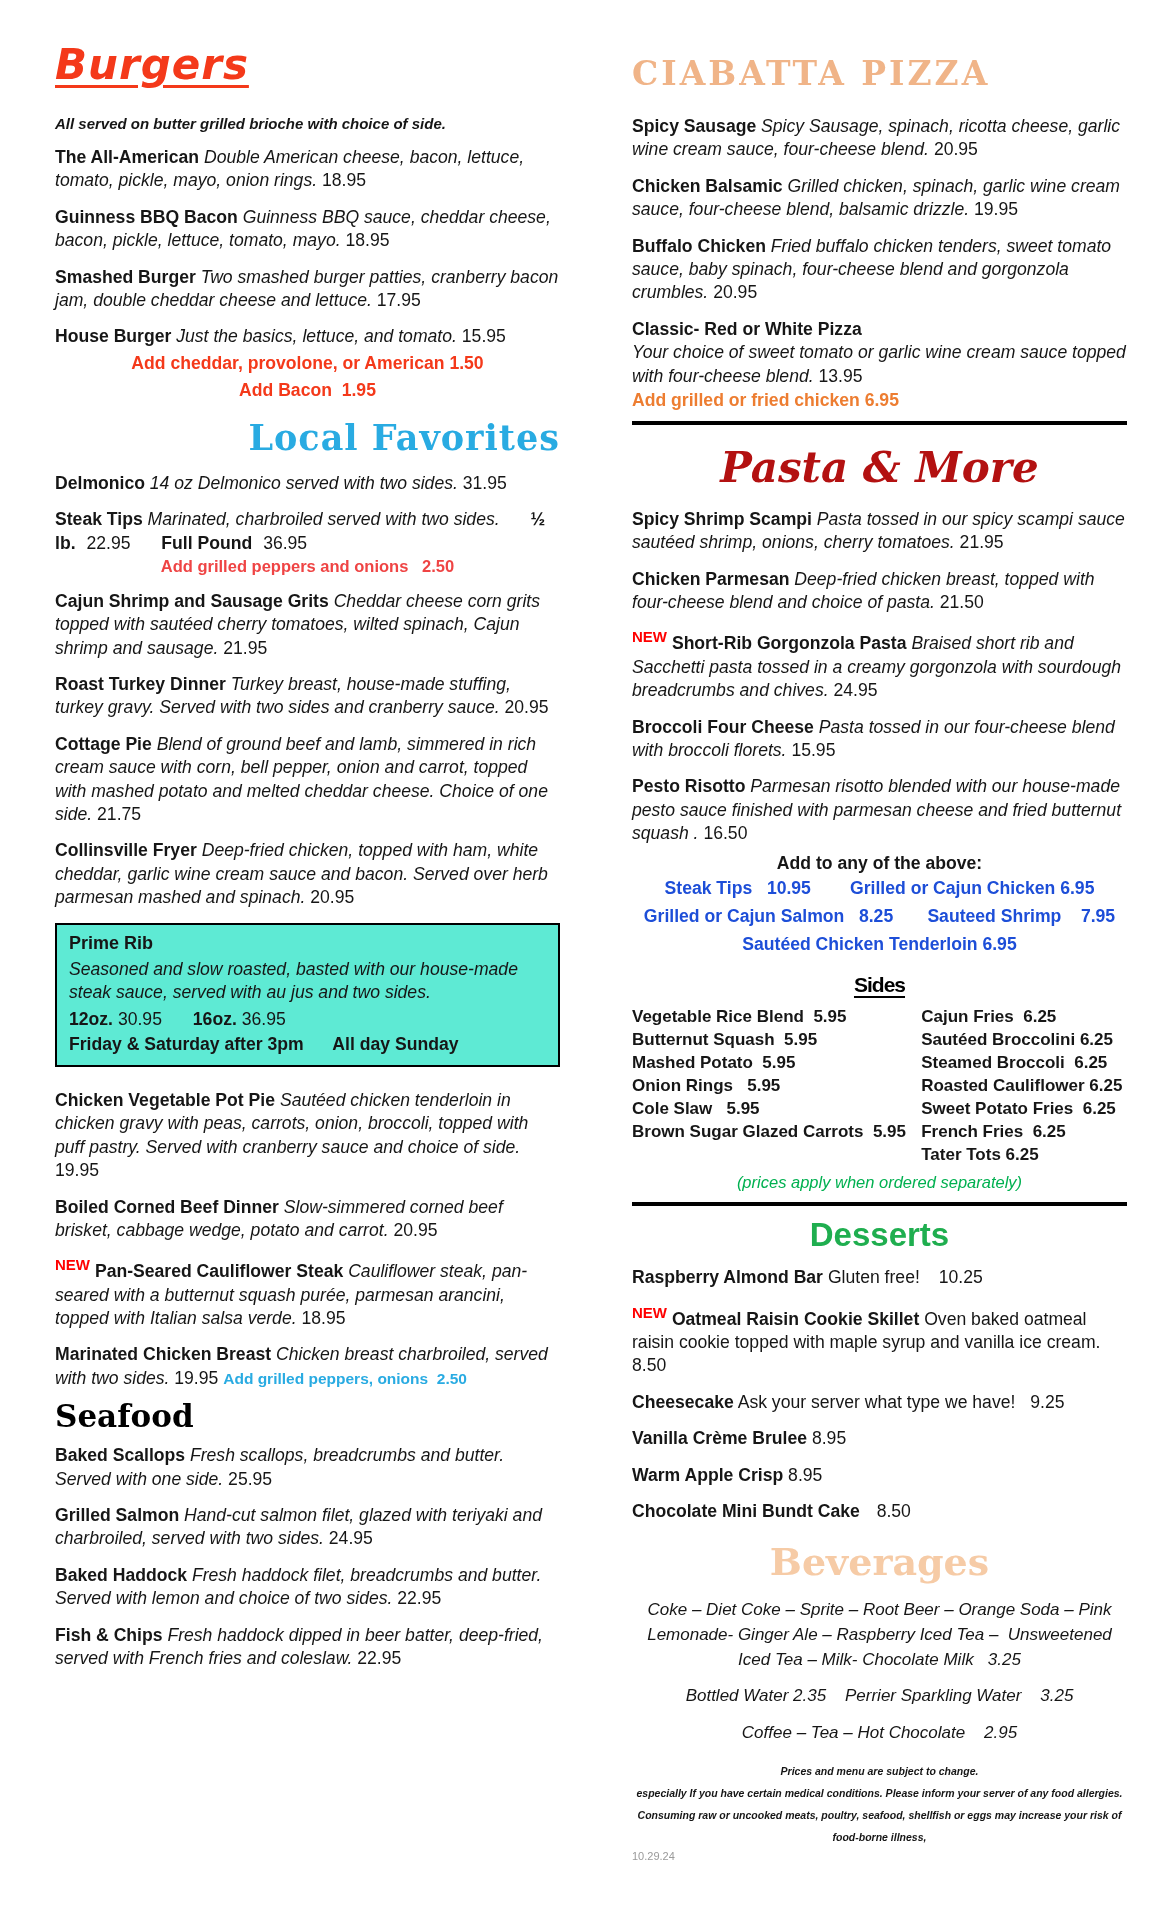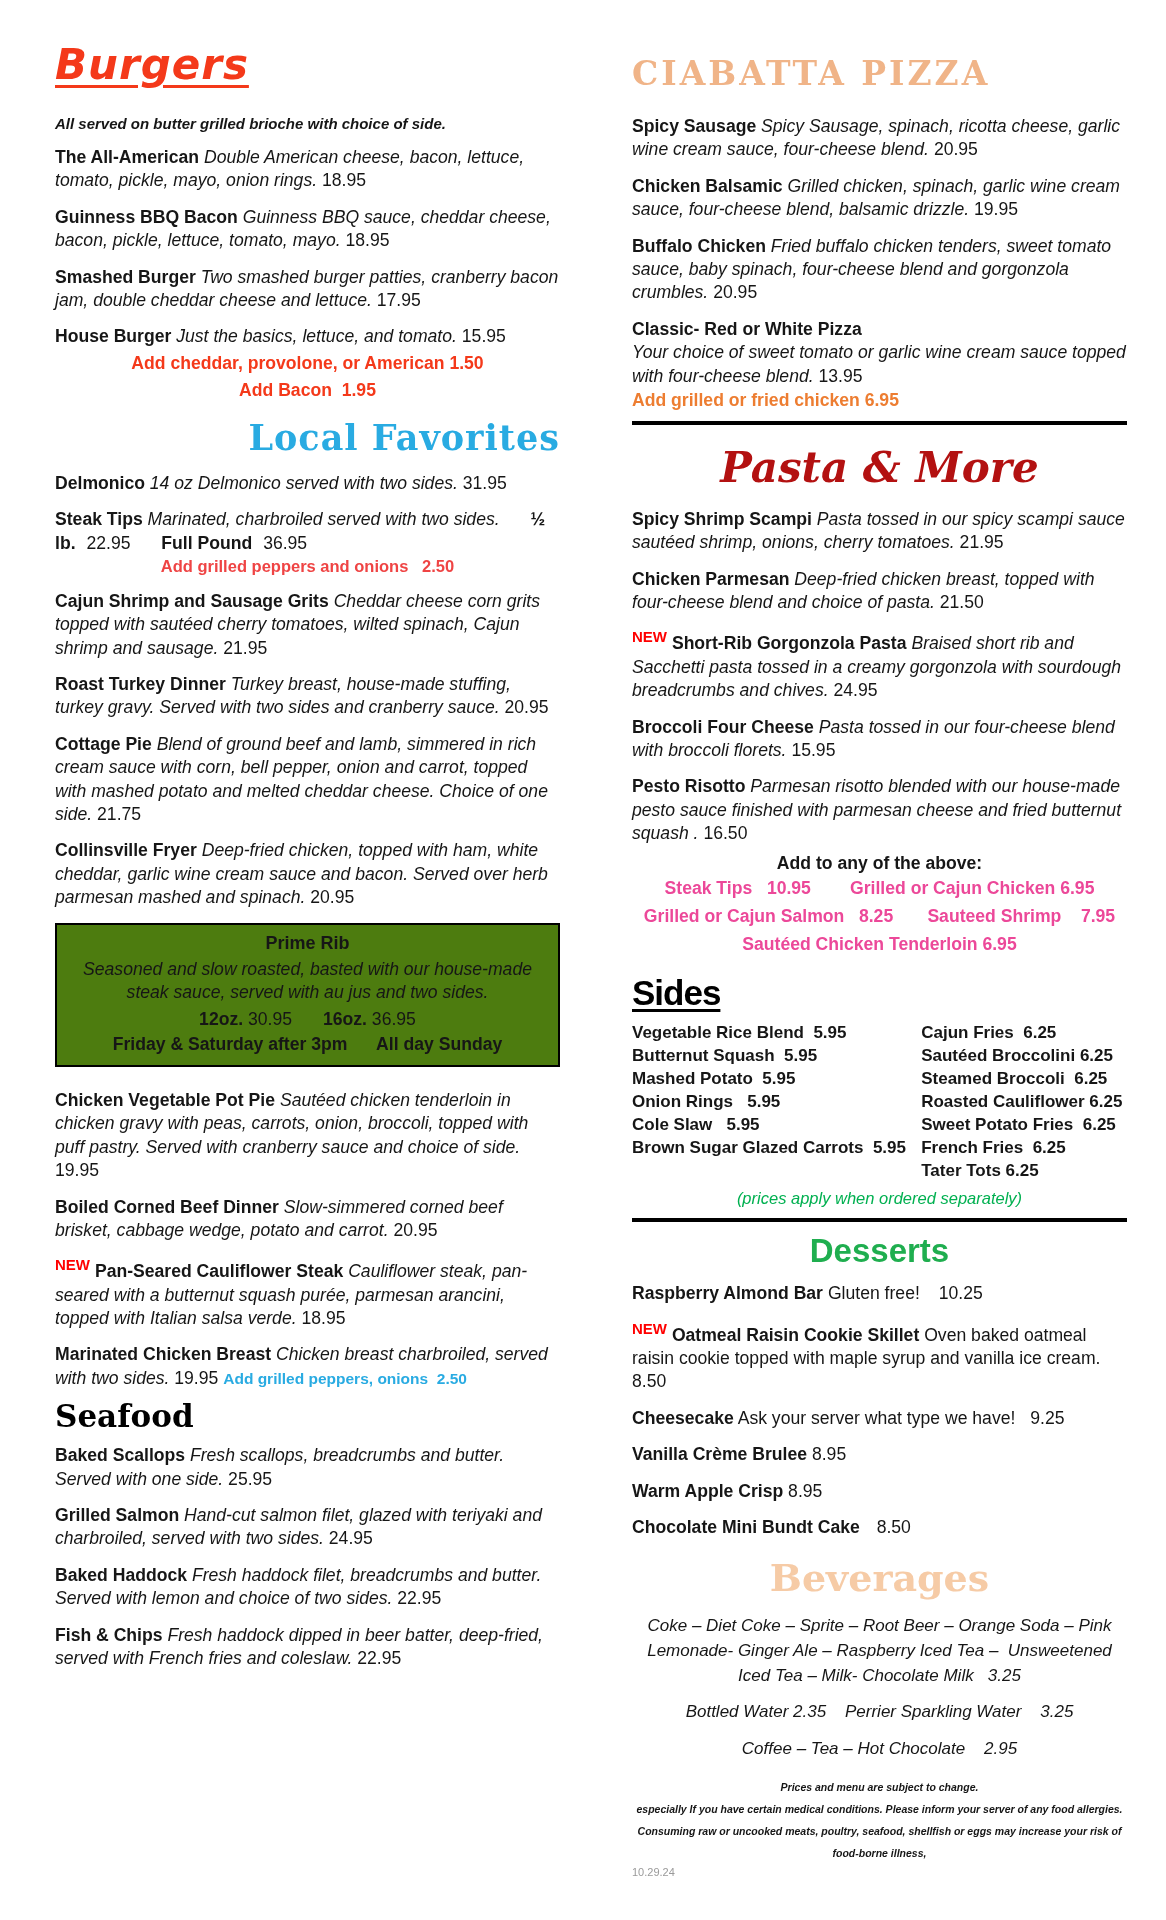--- a/index.html
+++ b/index.html
@@ -13,21 +13,21 @@
     color:#f4391a;text-decoration:underline;text-decoration-thickness:3px;text-underline-offset:6px;
     margin:0 0 26px 0;letter-spacing:1px;}
   .h-ciabatta{font-family:"DejaVu Serif",serif;font-weight:bold;font-size:33px;color:#f0b488;
     letter-spacing:3px;margin:14px 0 22px 0;}
   .h-favorites{font-family:"DejaVu Serif",serif;font-weight:bold;font-size:35px;color:#29abe2;
     text-align:right;margin:16px 0 14px 0;letter-spacing:1px;}
   .h-seafood{font-family:"DejaVu Serif",serif;font-weight:bold;font-size:31px;color:#000;
     margin:6px 0 10px 0;}
   .h-pasta{font-family:"DejaVu Serif",serif;font-style:italic;font-weight:bold;font-size:42px;color:#b31111;
     text-align:center;margin:18px 0 16px 0;}
-  .h-sides{font-size:35px;font-weight:bold;color:#000;margin:18px 0 10px 0;
+  .h-sides{font-size:21px;font-weight:bold;color:#000;text-align:center;margin:18px 0 10px 0;
     letter-spacing:-1px;}
   .h-sides span{text-decoration:underline;text-underline-offset:4px;}
   .h-desserts{font-size:33px;font-weight:bold;color:#1fae4f;text-align:center;margin:10px 0 12px 0;}
   .h-beverages{font-family:"DejaVu Serif",serif;font-size:38px;font-weight:bold;color:#f6cba6;
     text-align:center;margin:16px 0 14px 0;}
 
   .note{font-size:15px;font-weight:bold;font-style:italic;margin:0 0 14px 0;}
   .item{font-size:17.6px;line-height:1.33;margin:0 0 13px 0;}
   .nm{font-weight:bold;}
   .ds{font-style:italic;}
@@ -37,26 +37,26 @@
   .b{font-weight:bold;}
   .new{color:#f00;font-weight:bold;font-size:15px;vertical-align:super;letter-spacing:0;}
   .sz{margin-left:26px;}
   .szp{margin-left:6px;}
 
   .add-red{color:#f4391a;font-weight:bold;font-size:17.6px;text-align:center;margin:0 0 6px 0;white-space:pre-wrap;}
   .add-blue-line{color:#ef4444;font-weight:bold;font-size:16.5px;text-align:center;margin:-4px 0 14px 0;white-space:pre-wrap;}
   .add-blue-inline{color:#29abe2;font-weight:bold;font-size:15.5px;white-space:pre-wrap;}
   .add-orange{color:#ed7d31;font-weight:bold;font-size:17.6px;margin:2px 0 8px 0;}
   .add-center-b{font-weight:bold;font-size:17.6px;text-align:center;margin:2px 0 4px 0;}
-  .dark-red{color:#ec4899;font-weight:bold;font-size:17.6px;text-align:center;margin:0 0 7px 0;white-space:pre-wrap;}
+  .dark-red{color:#1d4ed8;font-weight:bold;font-size:17.6px;text-align:center;margin:0 0 7px 0;white-space:pre-wrap;}
   .green-note{color:#00b050;font-style:italic;font-size:16.5px;text-align:center;margin:8px 0 10px 0;}
 
   .rule{border:none;border-top:4px solid #000;margin:10px 0 6px 0;}
 
-  .prime{background:#4d7c0f;border:2.5px solid #000;text-align:center;padding:8px 12px 10px 12px;margin:12px 0 22px 0;}
+  .prime{background:#5eead4;border:2.5px solid #000;text-align:left;padding:8px 12px 10px 12px;margin:12px 0 22px 0;}
   .prime .pt{font-weight:bold;font-size:18px;margin:0 0 4px 0;}
   .prime .pd{font-style:italic;font-size:17.6px;line-height:1.35;margin:0 0 4px 0;}
   .prime .ps{font-size:17.6px;margin:0 0 4px 0;}
   .prime .pa{font-weight:bold;font-size:17.6px;white-space:pre-wrap;margin:0;}
 
   .sides-grid{display:grid;grid-template-columns:56% 44%;row-gap:3px;font-weight:bold;font-size:17px;}
   .sides-grid .cell{white-space:pre-wrap;}
   .sides-grid .r-ind{padding-left:12px;}
   .tater{padding-left:24px;}
 

